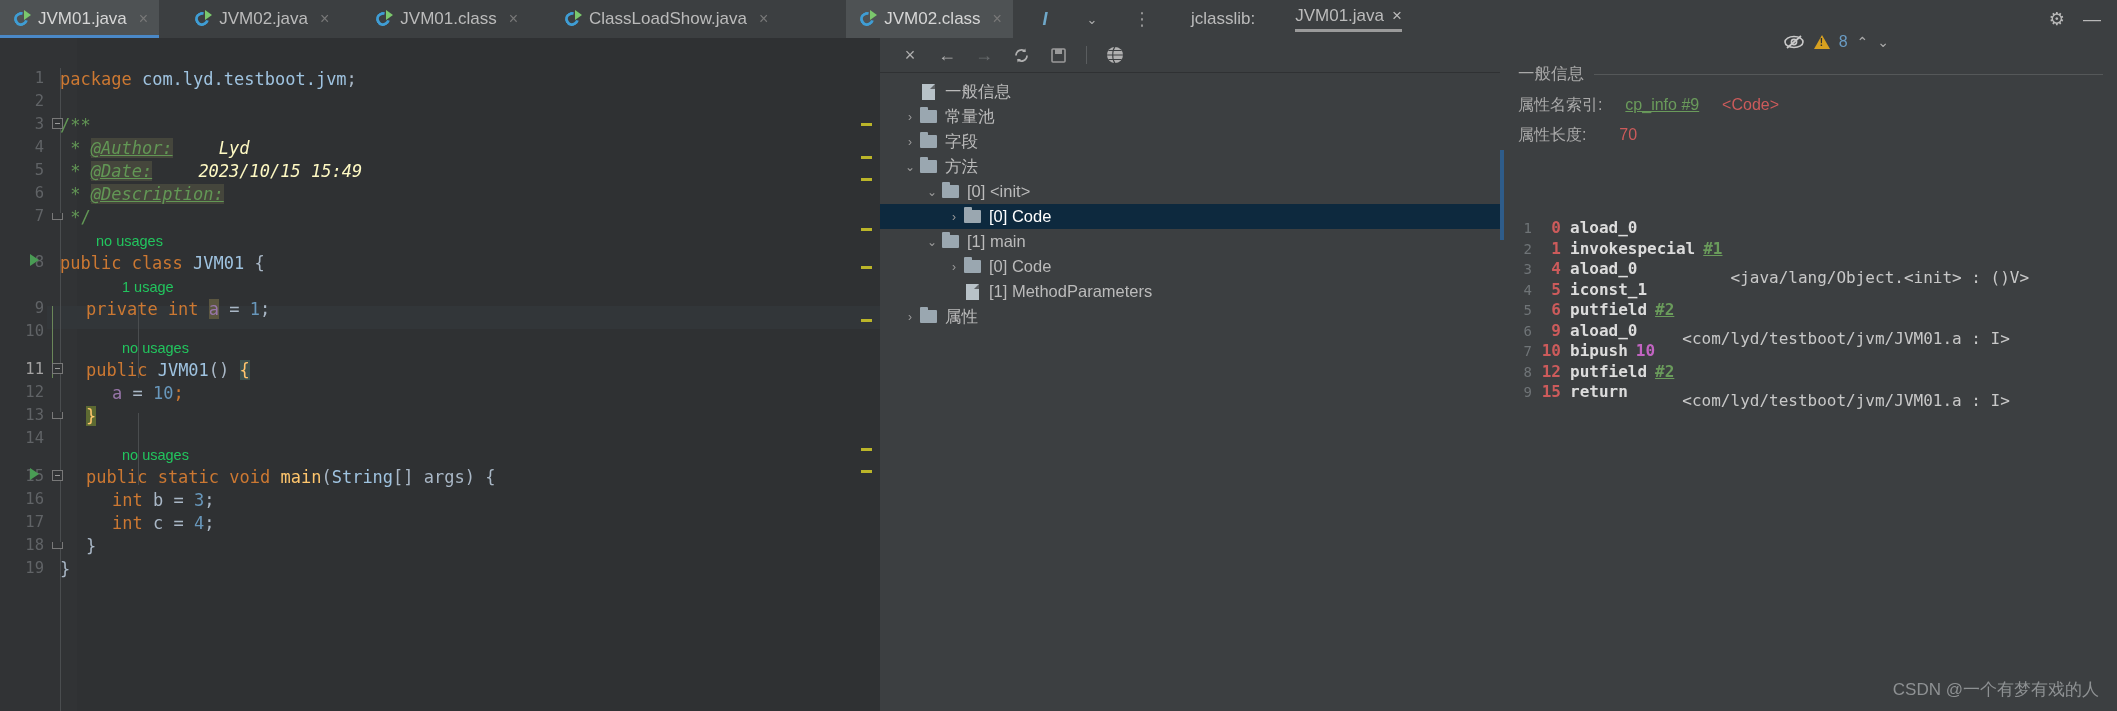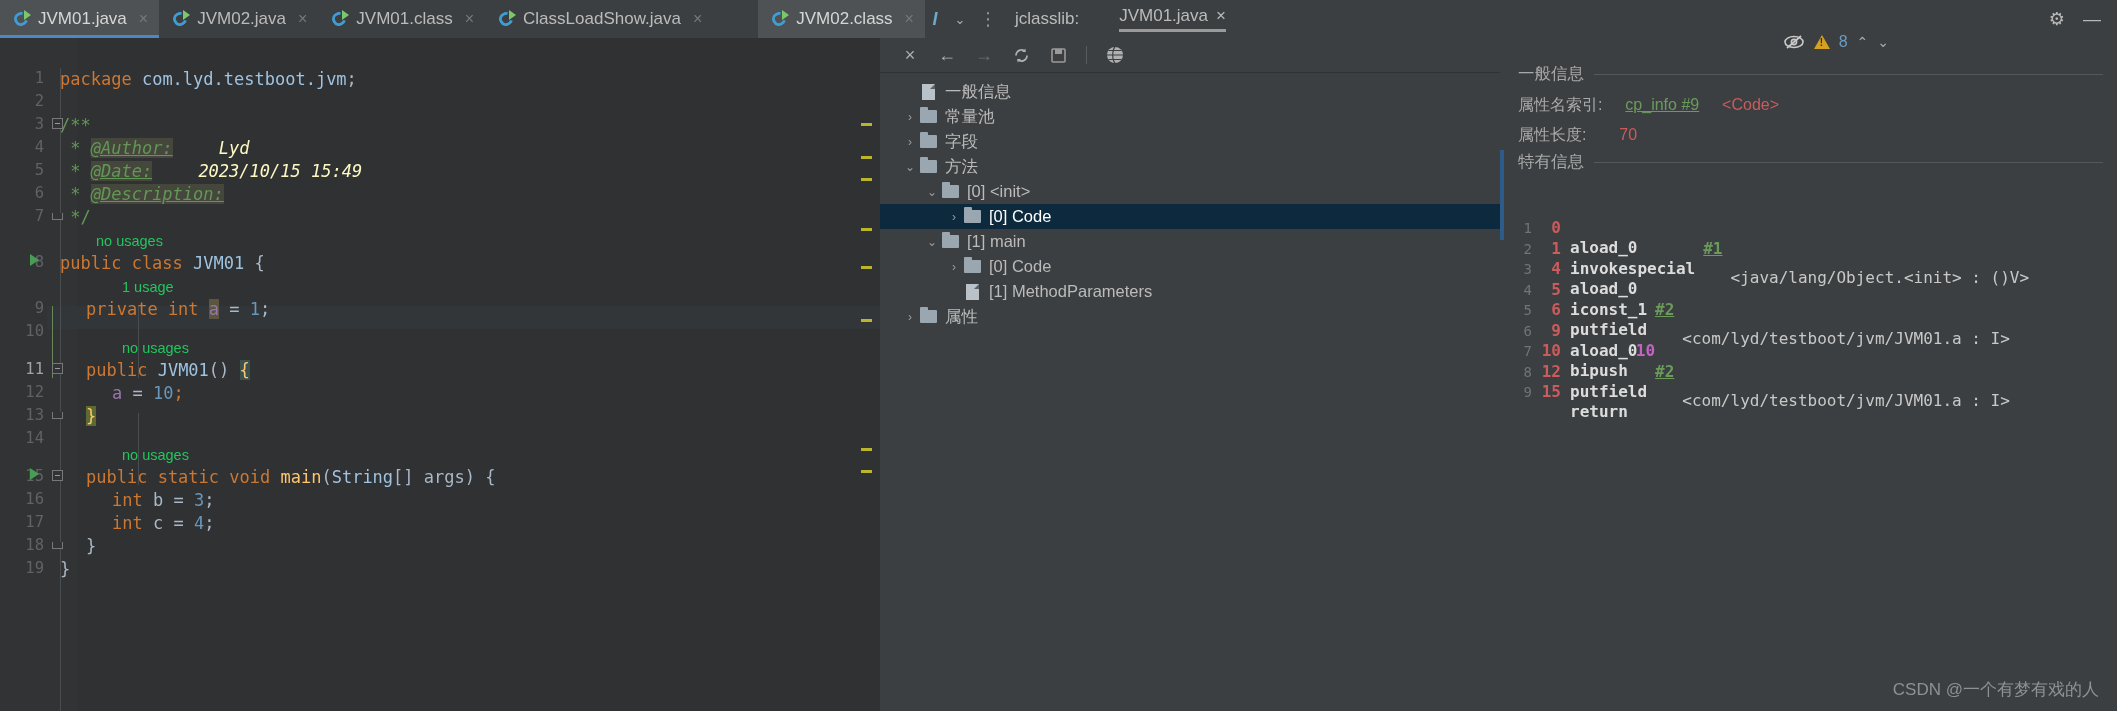--- a/index.html
+++ b/index.html
@@ -7,21 +7,21 @@
     width:2117px; height:711px; overflow:hidden;
     background:#3c3f41;
     font-family:"Liberation Sans", sans-serif;
     -webkit-font-smoothing: antialiased;
   }
   #app{ position:relative; width:2117px; height:711px; background:#3c3f41; }
 
   
   .tabbar{
     position:absolute; left:0; top:0; width:2117px; height:38px;
-    background:#3c3f41; display:flex; align-items:stretch;
+    background:#3c3f41; display:flex; align-items:stretch;gap:22px;
   }
   .tab{
     display:flex; align-items:center; gap:7px;
     padding:0 11px 0 13px; height:38px;
     color:#bbbbbb; font-size:17px; white-space:nowrap; cursor:default;
     position:relative;
   }
   .tab.active{ background:#4e5254; color:#d6d6d6; }
   .tab.active2{ background:#4e5254; color:#d6d6d6;margin-left:45px; }
   .tab.active::after{
@@ -160,21 +160,21 @@
   .kv .link{ color:#6a9b5b; text-decoration:underline; }
   .kv .code{ color:#cc5b5b; }
   .kv .val{ color:#cc5b5b; }
   .dtabs{ position:absolute; left:30px; display:flex; gap:34px; }
   .dtab{ color:#bbbbbb; font-size:16.5px; padding:4px 6px 8px; position:relative; }
   .dtab.active:after{ content:""; position:absolute; left:0; right:0; bottom:0; height:3px; background:#9a9a9a;}
   .bc-wrap{ position:absolute; left:18px; top:285px; right:0; }
   .bc-row{ display:flex; align-items:flex-start; height:20.5px; font-family:"DejaVu Sans Mono", monospace; font-size:16px; white-space:pre;}
   .bc-n{ width:22px; text-align:right; color:#6f7477; font-size:14px; padding-right:8px; padding-top:2px;}
   .bc-off{ color:#cc5b5b; width:30px; text-align:right; padding-right:9px; font-weight:bold;}
-  .bc-op{ color:#dcdcdc; font-weight:bold;margin-top:20px; }
+  .bc-op{ color:#dcdcdc; font-weight:bold; }
   .bc-ref{ color:#6a9b5b; text-decoration:underline; font-weight:bold;}
   .bc-desc{ color:#c8c8c8;margin-top:29px; }
   .bc-lit{ color:#c264c2; font-weight:bold;}
 
   .watermark{
     position:absolute; right:18px; bottom:10px; color:#8e9193; font-size:17px;
   }
   .leftline{ position:absolute; left:1500px; top:150px; width:4px; height:90px; background:#2e5c8a; }
 </style>
 </head>
@@ -465,24 +465,20 @@
       <span style="display:inline-block;width:14px"></span>
       <span class="code">&lt;Code&gt;</span>
     </div>
 
     <div class="kv" style="top:87px">
       <span class="k">属性长度:</span>
       <span style="display:inline-block;width:24px"></span>
       <span class="val">70</span>
     </div>
 
-    <div class="sect" style="top:113px">
-      <span class="lbl">特有信息</span>
-      <span class="rule"></span>
-    </div>
 
 
     <div class="bc-wrap" style="top:180px">
       <div class="bc-row">
         <span class="bc-n">1</span>
         <span class="bc-off">0</span>
         <span class="bc-op">aload_0</span>
       </div>
       <div class="bc-row">
         <span class="bc-n">2</span>

